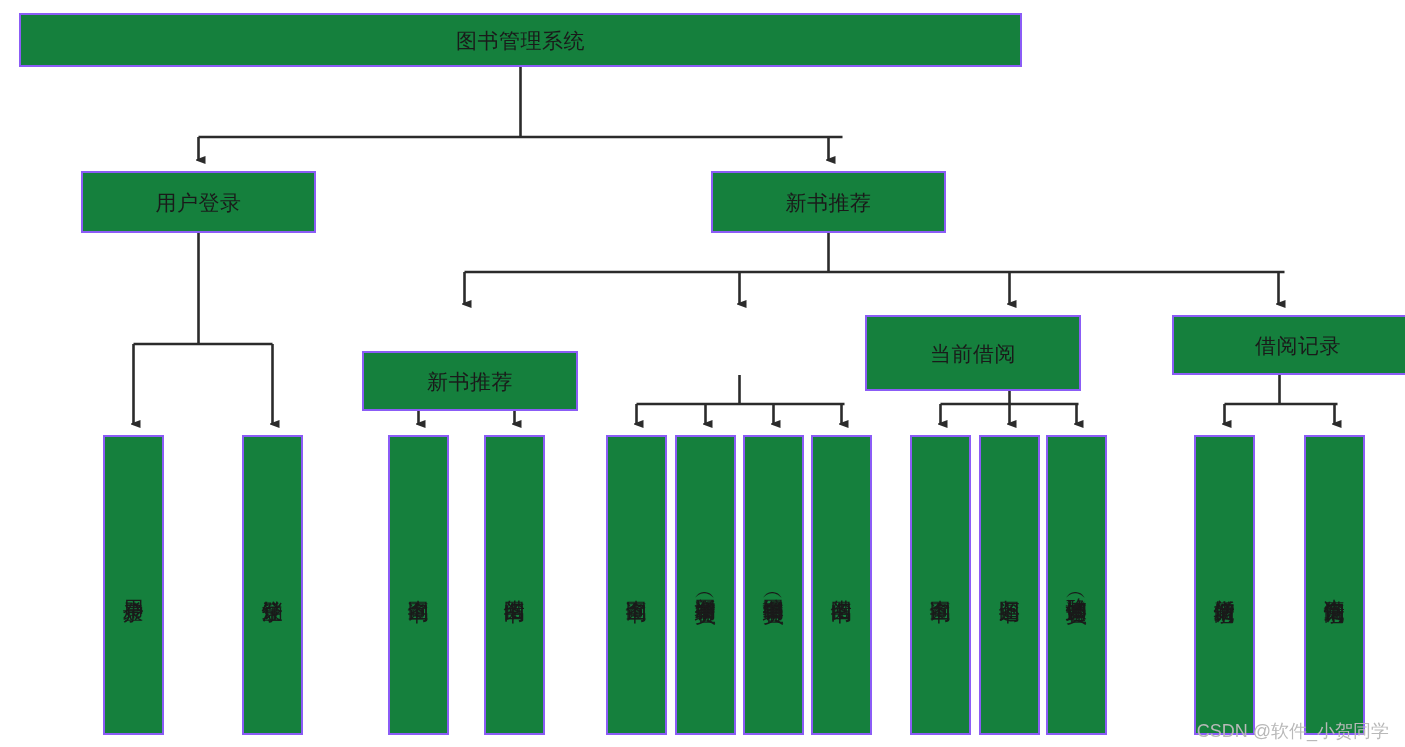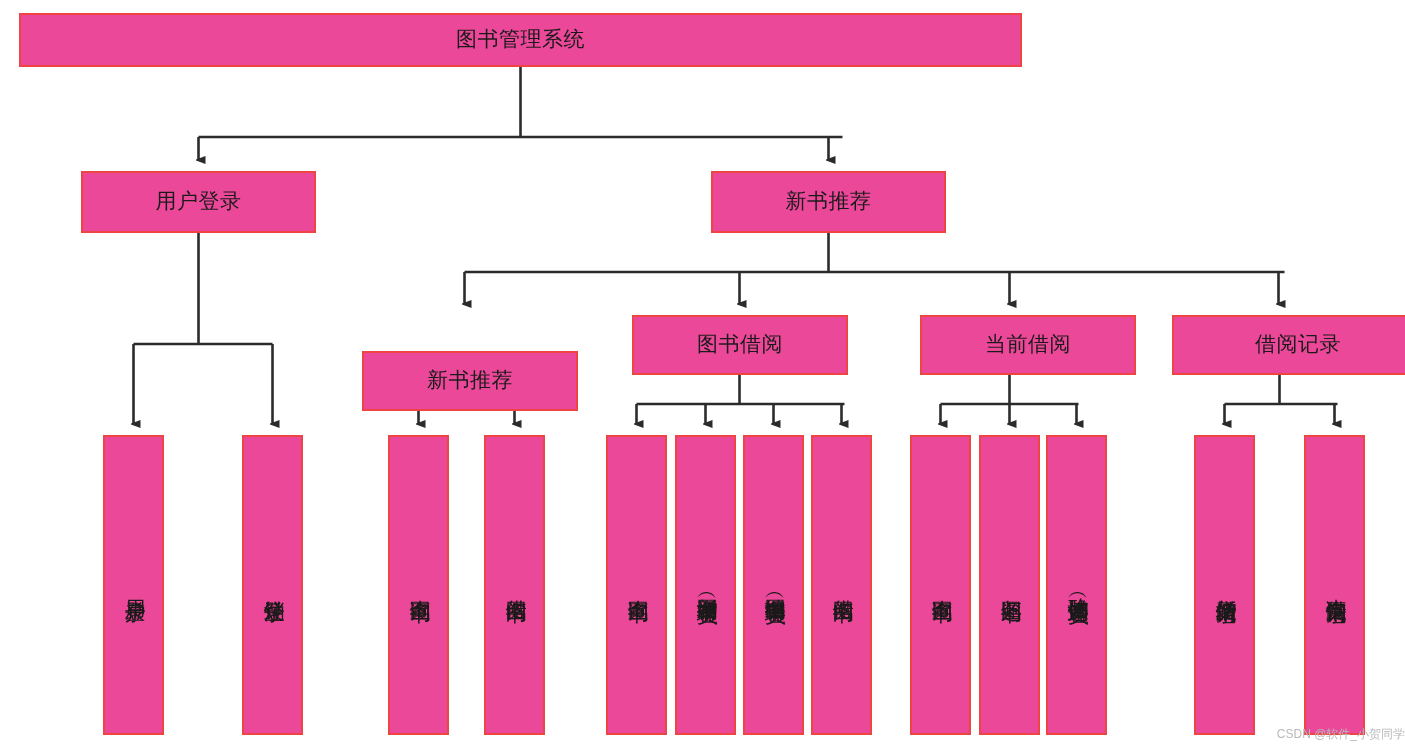--- a/index.html
+++ b/index.html
@@ -20,27 +20,26 @@
   #connector-layer {
     position: absolute;
     left: 0;
     top: 0;
     width: 1405px;
     height: 747px;
   }
   .node {
     position: absolute;
     box-sizing: border-box;
-    background: #ec4899;
-    border: 2px solid #ef4444;
+    background: #15803d;
+    border: 2px solid #8b5cf6;
     display: flex;
     align-items: center;
     justify-content: center;
     z-index: 2;
-    font-family: Liberation Mono, monospace;
   }
   .node-label {
     color: #1a1a1a;
     white-space: nowrap;
     letter-spacing: 0.5px;
   }
   .node-h .node-label {
     font-size: 21px;
     line-height: 1;
   }
@@ -50,23 +49,23 @@
   }
   .node-v .node-label {
     writing-mode: vertical-rl;
     text-orientation: upright;
     font-size: 21px;
     line-height: 1.12;
     letter-spacing: 1px;
   }
   #watermark {
     position: absolute;
-    right: 0;
+    right: 16px;
     bottom: 4px;
-    font-size: 12px;
+    font-size: 18px;
     color: #b9b9b9;
     white-space: nowrap;
     z-index: 5;
   }
 </style>
 </head>
 <body>
 
 <div id="diagram-canvas">
 
@@ -127,24 +126,21 @@
   <div class="node node-h" style="left:81px; top:171px; width:235px; height:62px;">
     <span class="node-label">用户登录</span>
   </div>
   <div class="node node-h" style="left:711px; top:171px; width:235px; height:62px;">
     <span class="node-label">新书推荐</span>
   </div>
 
   <div class="node node-h" style="left:362px; top:315px; width:216px; height:60px;margin-top:36px;">
     <span class="node-label">新书推荐</span>
   </div>
-  <div class="node node-h" style="left:632px; top:315px; width:216px; height:60px;">
-    <span class="node-label">图书借阅</span>
-  </div>
-  <div class="node node-h" style="left:920px; top:315px; width:216px; height:60px;">
+  <div class="node node-h" style="left:865px; top:315px; width:216px; height:76px;">
     <span class="node-label">当前借阅</span>
   </div>
   <div class="node node-h" style="left:1172px; top:315px; width:252px; height:60px;">
     <span class="node-label">借阅记录</span>
   </div>
 
   <div class="node node-v" style="left:103px; top:435px; width:61px; height:300px;">
     <span class="node-label">用户登录</span>
   </div>
   <div class="node node-v" style="left:242px; top:435px; width:61px; height:300px;">

